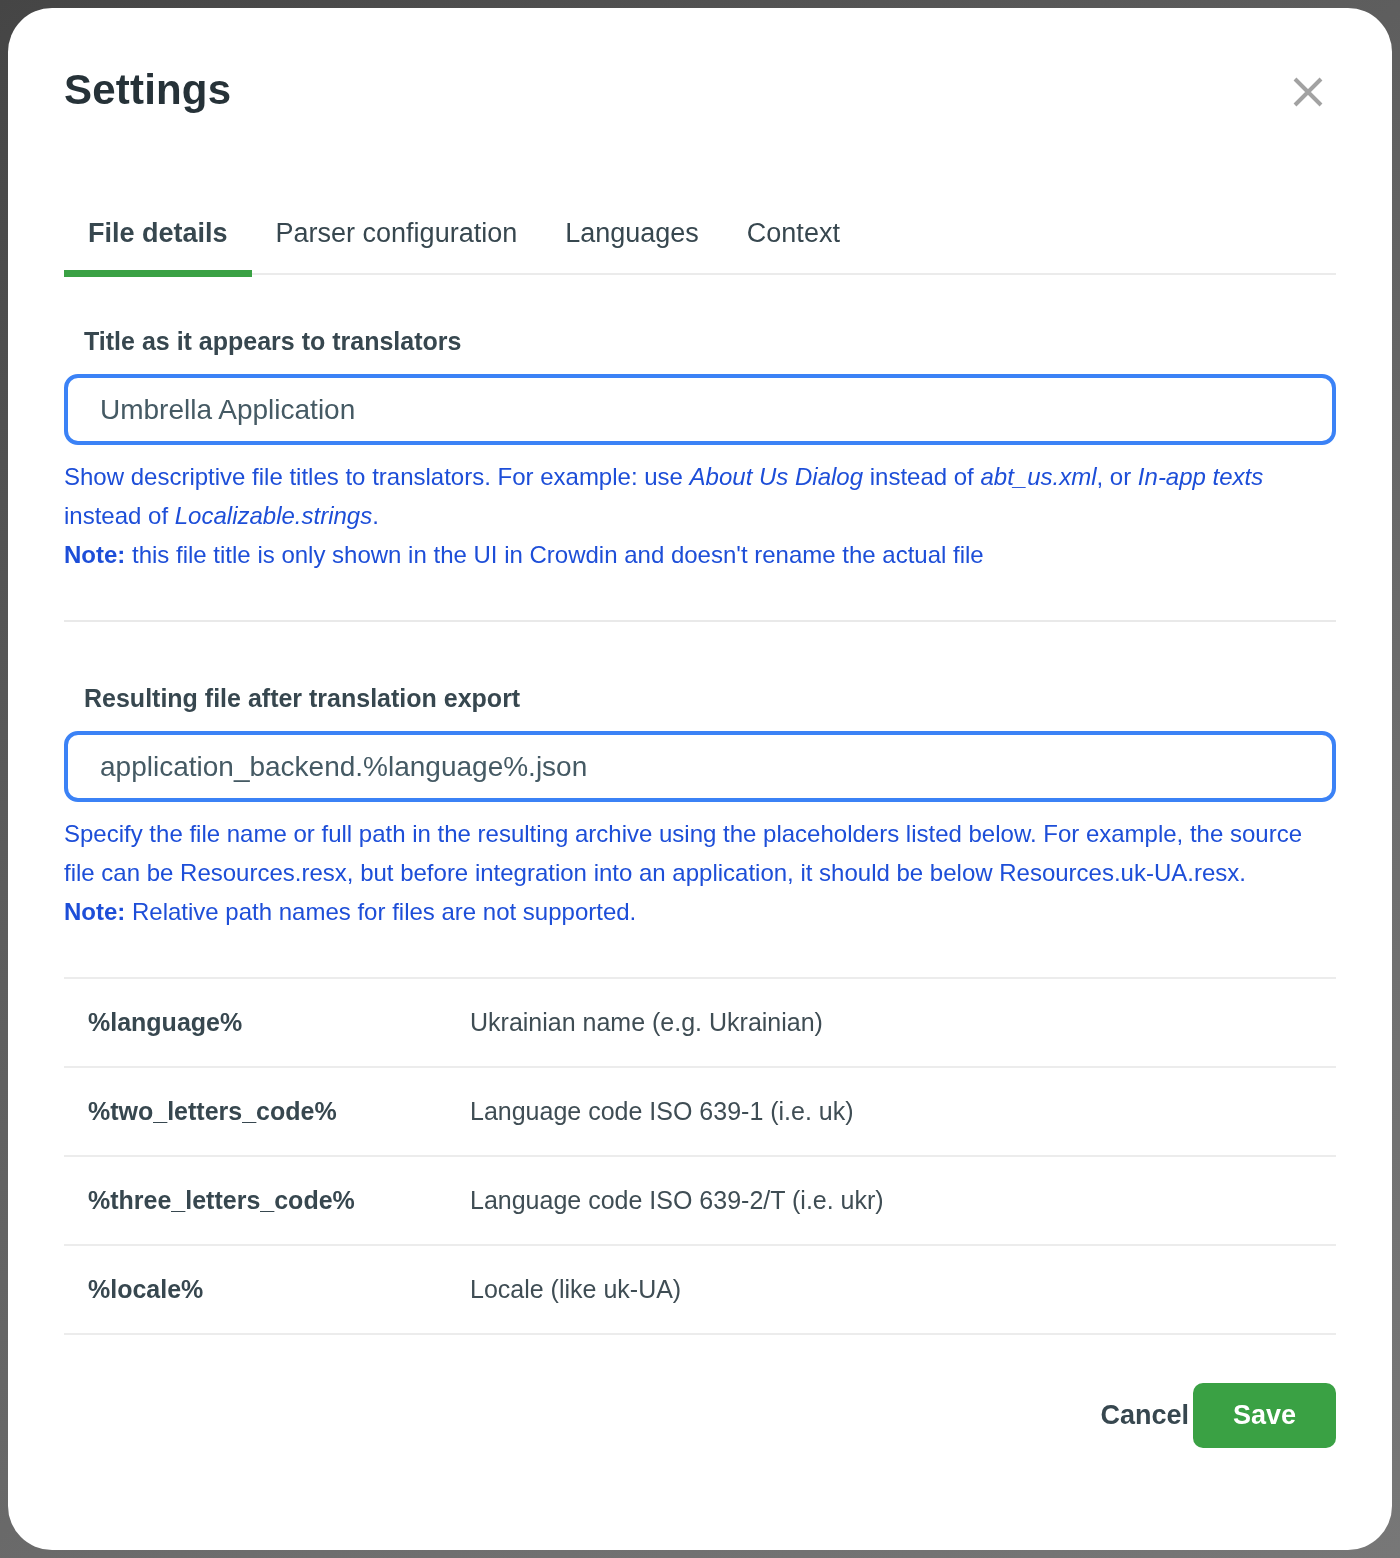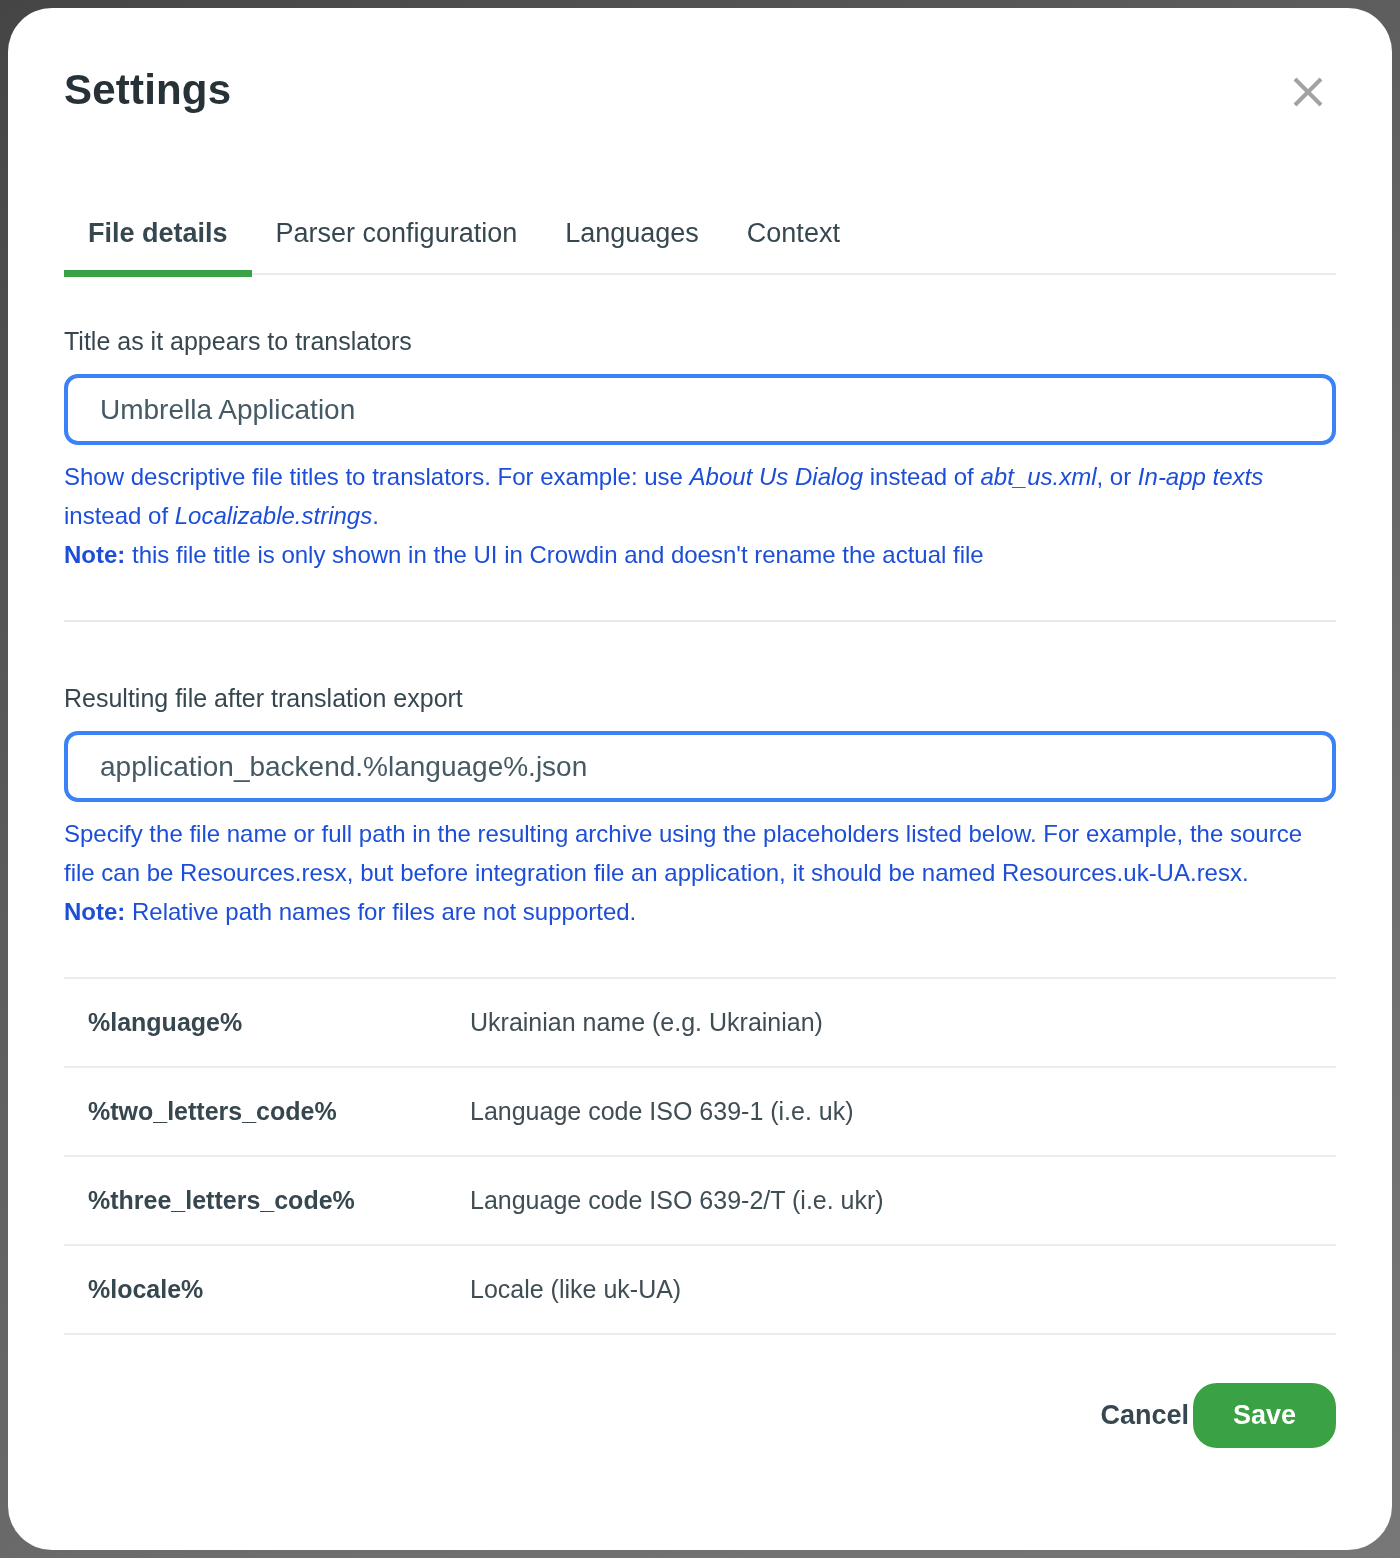--- a/index.html
+++ b/index.html
@@ -58,22 +58,23 @@
     content: "";
     position: absolute;
     left: 0; right: 0; bottom: -4px;
     height: 7px;
     background: var(--accent, #3aa144);
   }
   
   .section-label {
     margin-top: 52px;
     font-size: 25px;
-    font-weight: 400;
-    color: #37474f;
+    font-weight: 700;
+    color: #37474f;
+    margin-left: 20px;
   }
   .text-input {
     display: block;
     width: 100%;
     height: 71px;
     margin-top: 18px;
     padding: 0 32px;
     font-family: inherit;
     font-size: 28px;
     color: #455a64;
@@ -128,21 +129,21 @@
     font-family: inherit;
     font-size: 27px;
     font-weight: 600;
     color: #37474f;
     cursor: pointer;
     padding: 10px 4px;
   }
   .save-btn {
     background: var(--accent, #3aa144);
     border: none;
-    border-radius: 24px;
+    border-radius: 10px;
     color: #ffffff;
     font-family: inherit;
     font-size: 27px;
     font-weight: 700;
     padding: 17px 40px;
     min-width: 126px;
     cursor: pointer;
   }
 </style>
 </head>
@@ -176,21 +177,21 @@
       <span class="note-label">Note:</span><span> this file title is only shown in the UI in Crowdin and doesn't rename the actual file</span>
     </div>
   </section>
 
   <div class="divider"></div>
 
   <section class="section-export">
     <div class="section-label">Resulting file after translation export</div>
     <input class="text-input" type="text" value="application_backend.%language%.json" style="">
     <div class="help-text">
-      <span>Specify the file name or full path in the resulting archive using the placeholders listed below. For example, the source file can be Resources.resx, but before integration file an application, it should be named Resources.uk-UA.resx.</span><br>
+      <span>Specify the file name or full path in the resulting archive using the placeholders listed below. For example, the source file can be Resources.resx, but before integration into an application, it should be below Resources.uk-UA.resx.</span><br>
       <span class="note-label">Note:</span><span> Relative path names for files are not supported.</span>
     </div>
   </section>
 
   <div class="ph-table">
     <div class="ph-row">
       <div class="ph-code">%language%</div>
       <div class="ph-desc">Ukrainian name (e.g. Ukrainian)</div>
     </div>
     <div class="ph-row">

